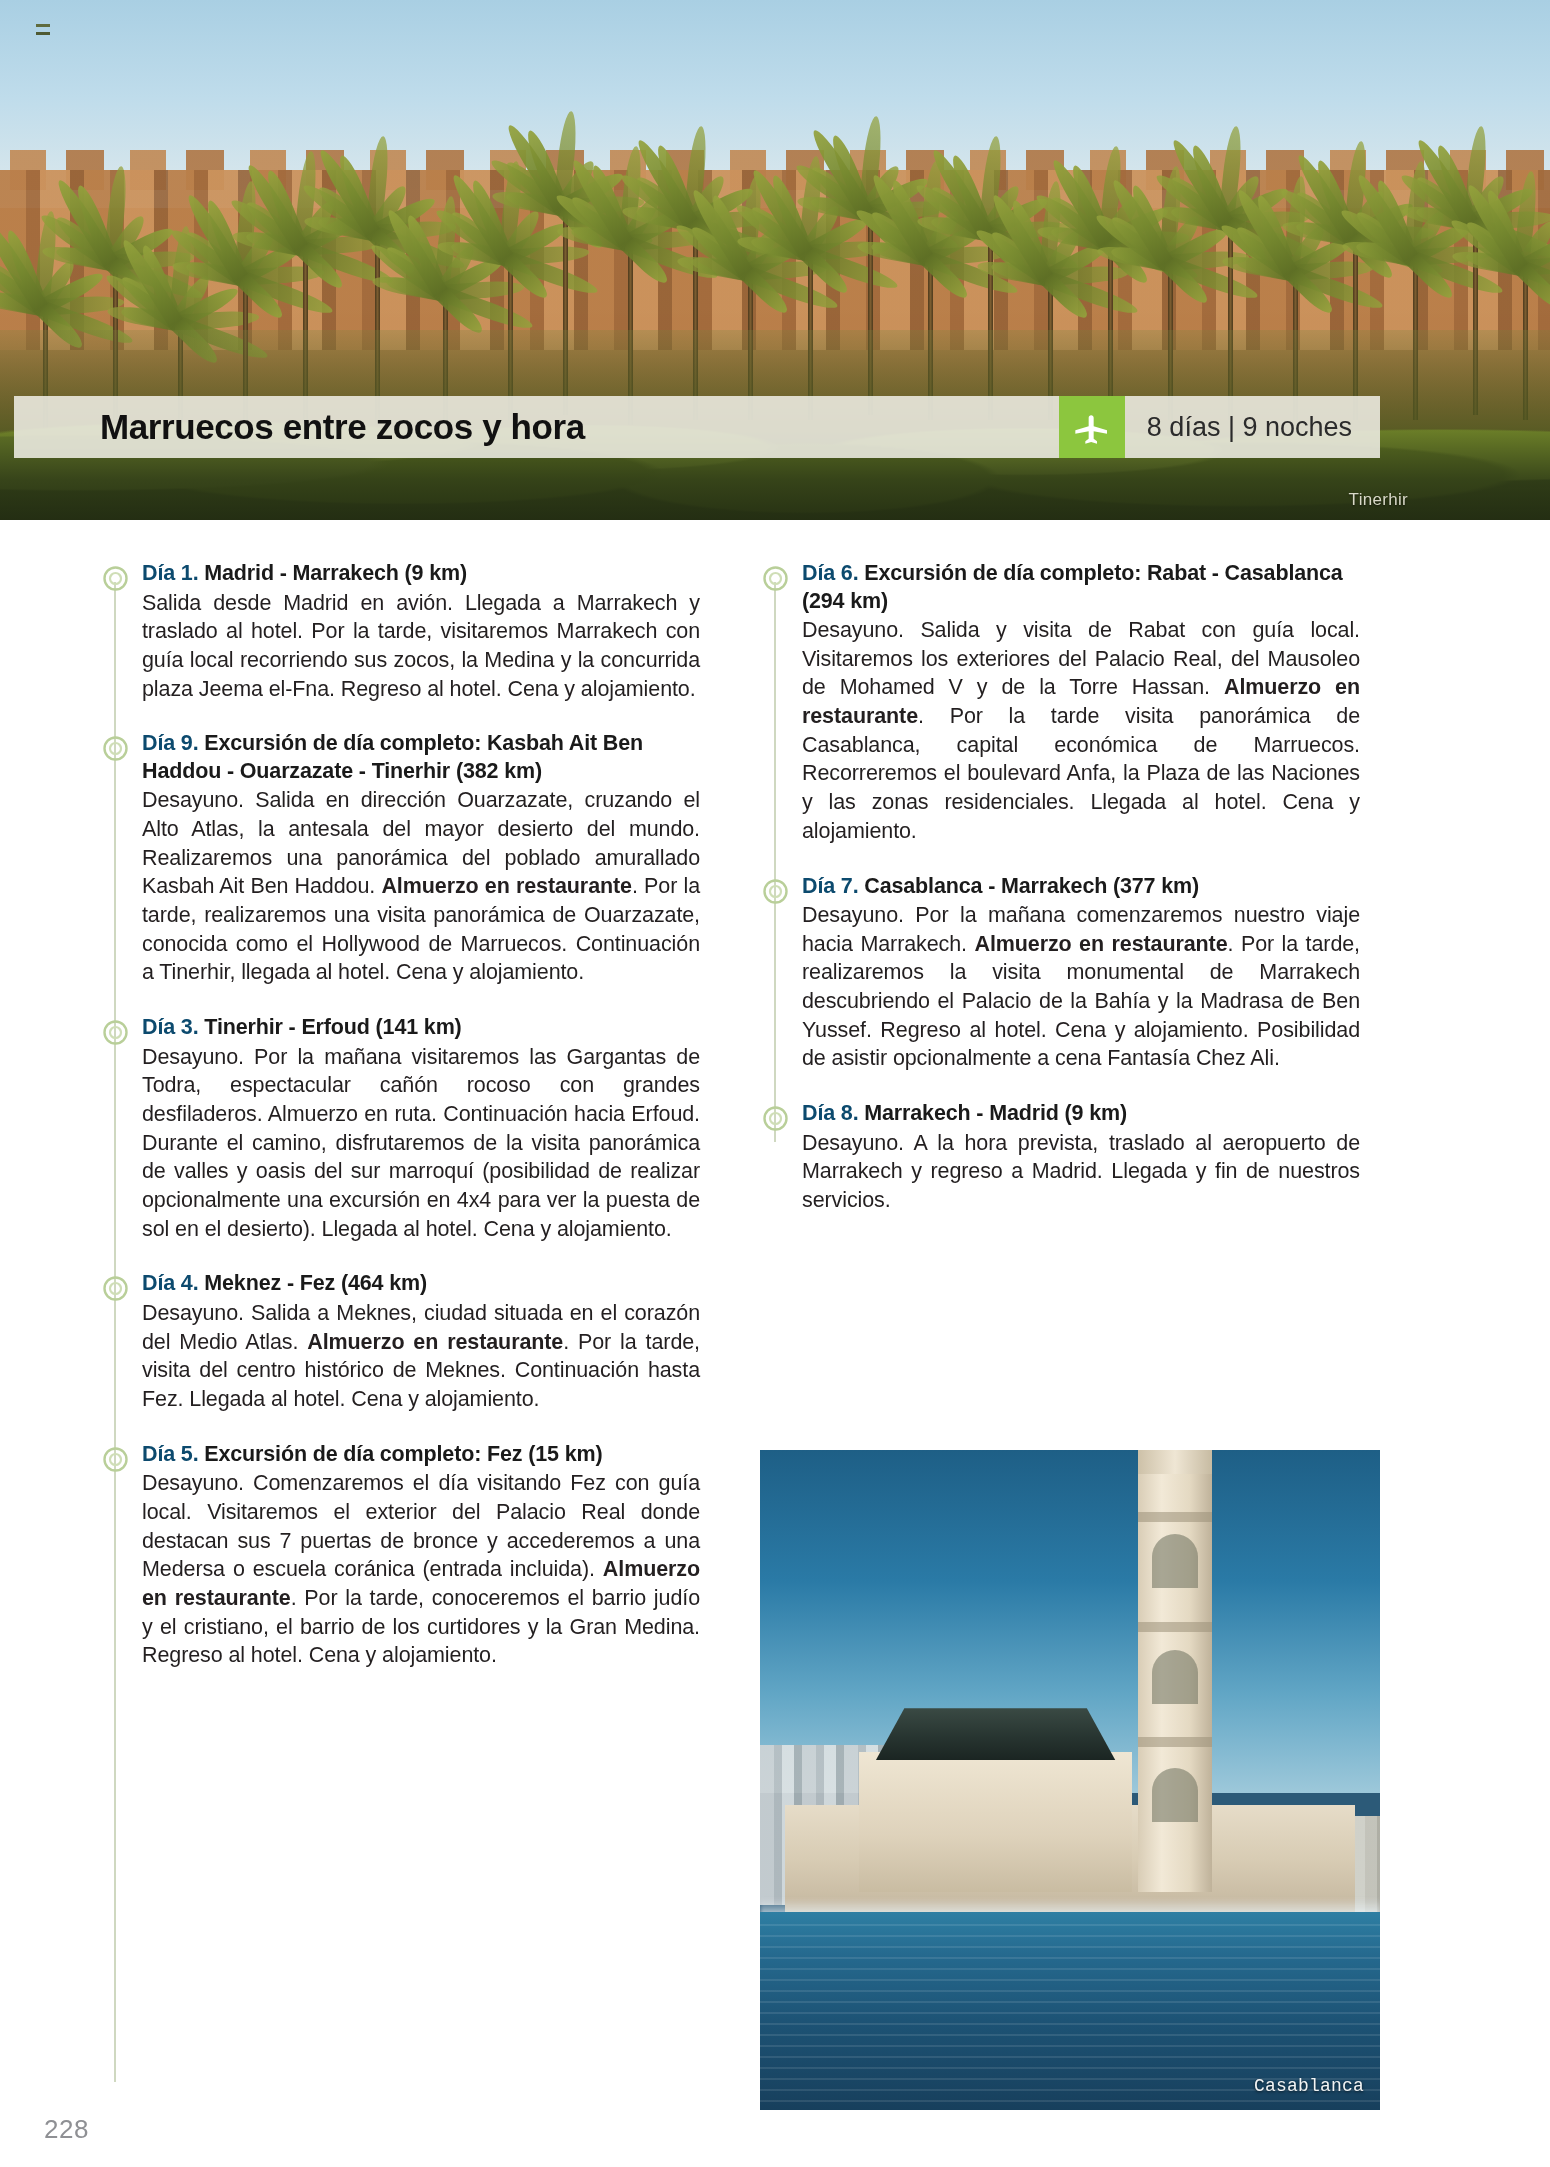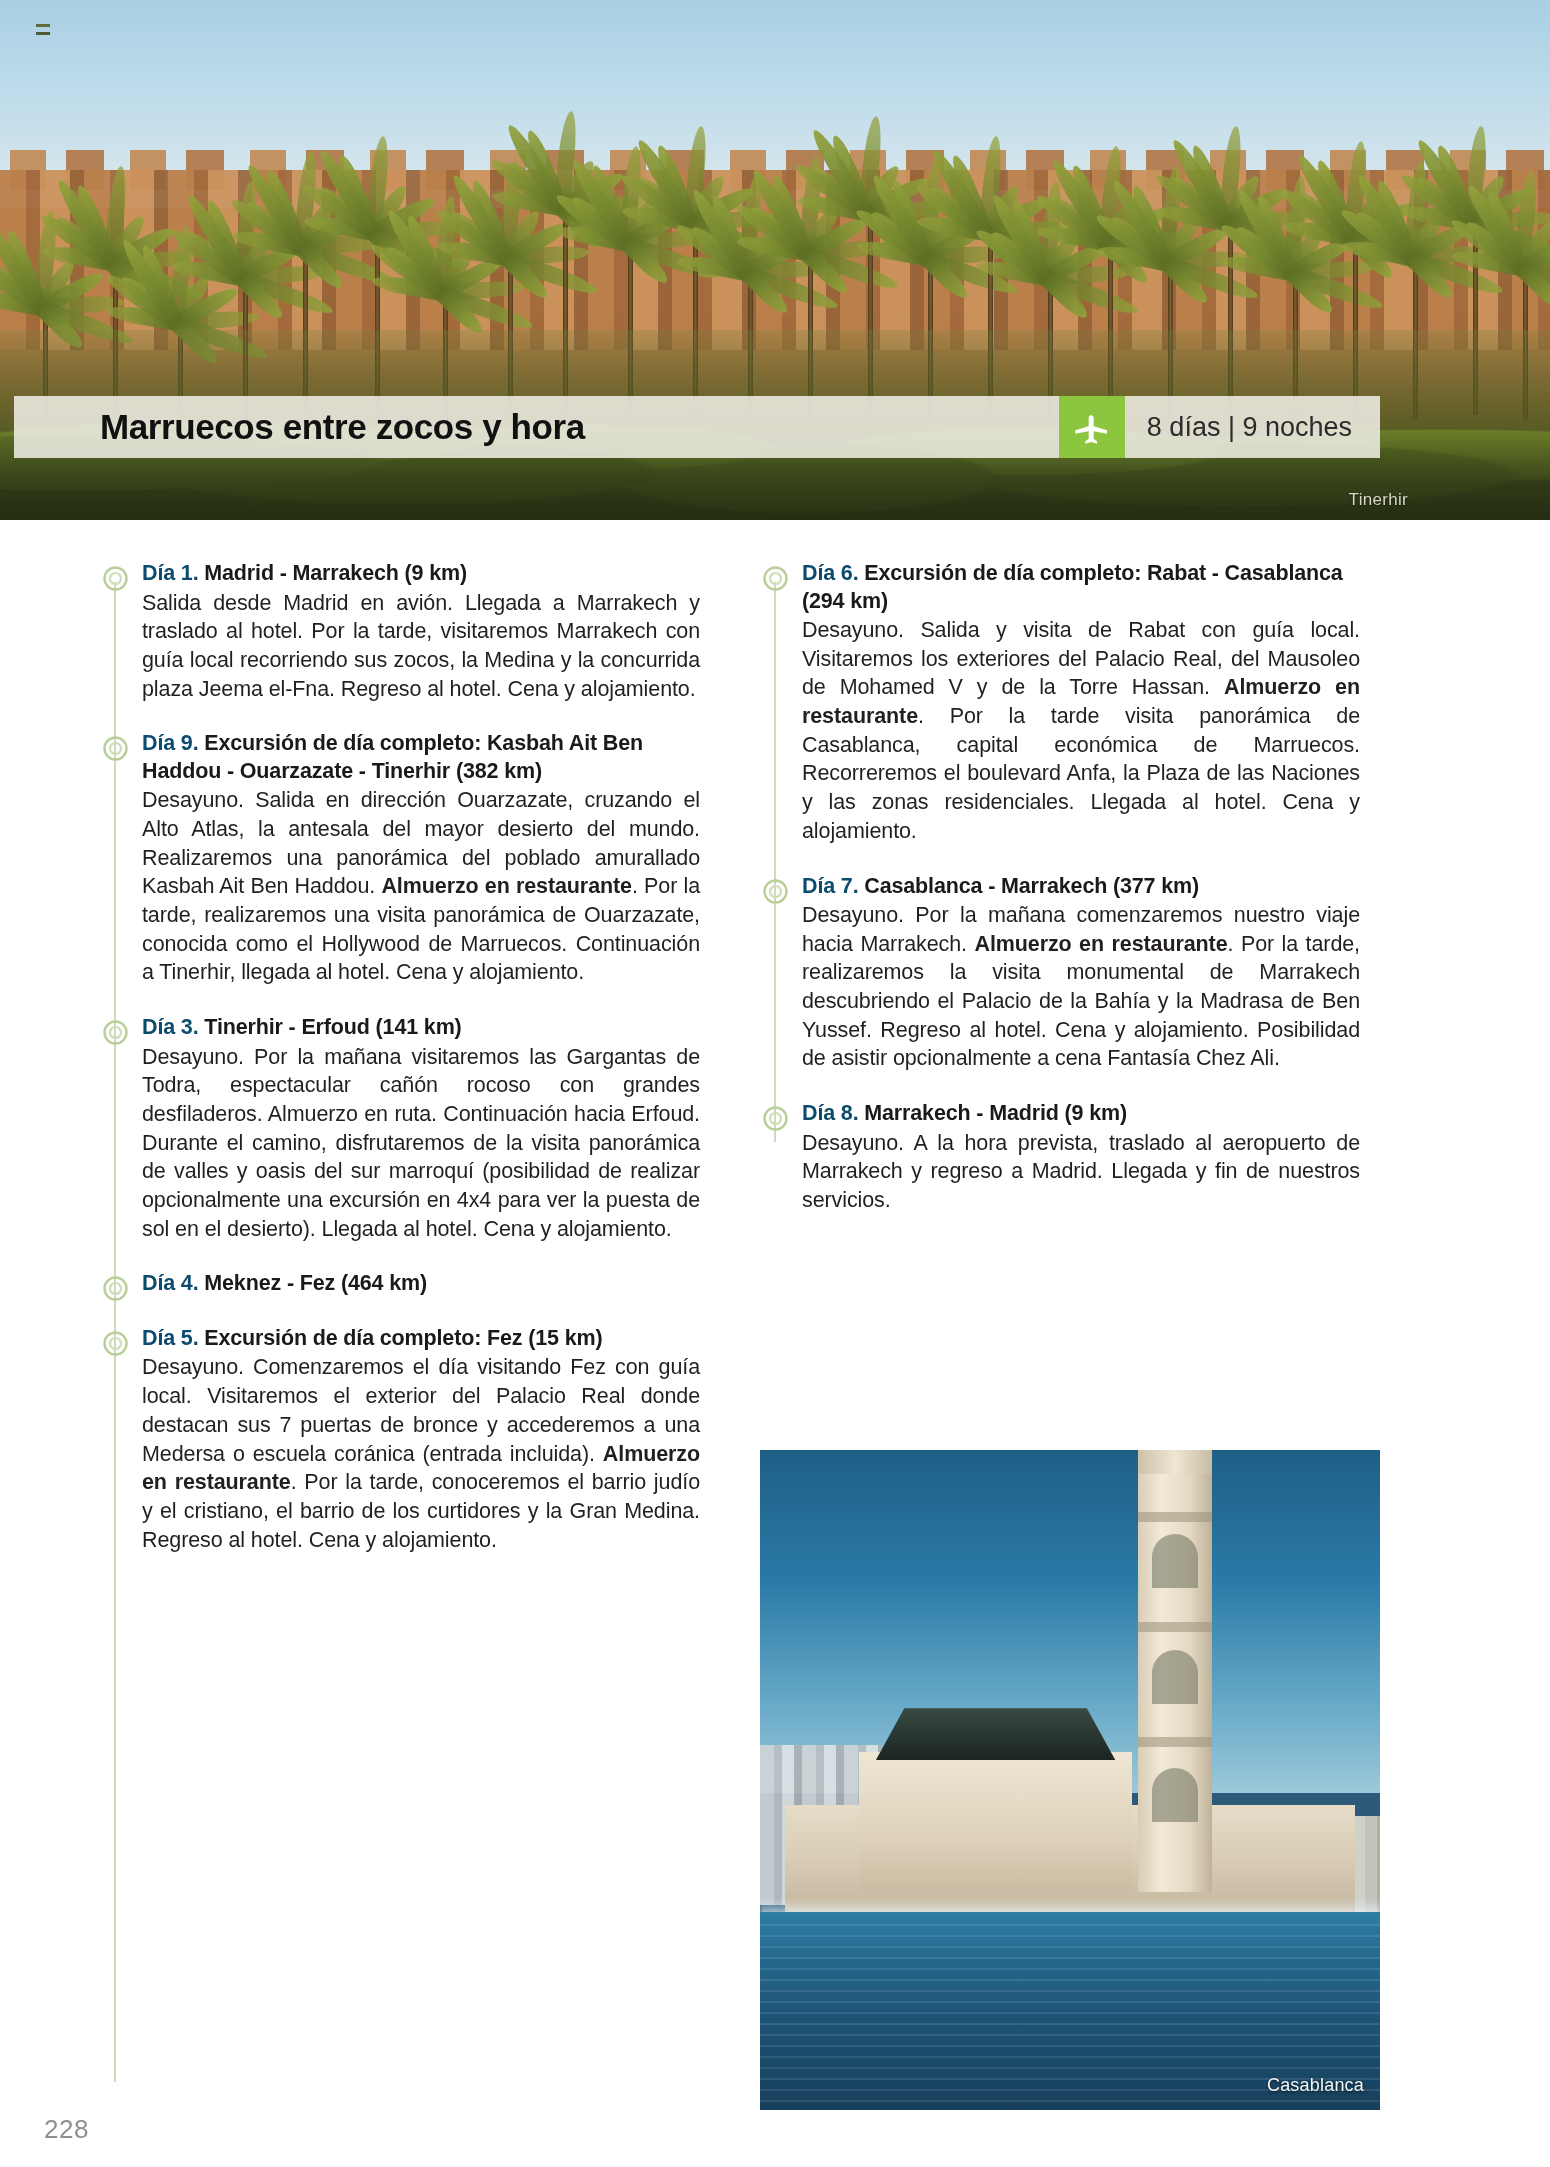--- a/index.html
+++ b/index.html
@@ -278,20 +278,21 @@
         #e2ded2 20px, #e2ded2 30px);
     opacity: .9;
   }
   .p2-caption {
     position: absolute;
     right: 16px; bottom: 14px;
     font-size: 18px;
     color: #f2f4f5;
     text-shadow: 0 1px 3px rgba(0,0,0,.7);
     letter-spacing: .2px;
+    font-family: Liberation Mono, monospace;
   }
 
   
   .page-no {
     position: absolute;
     left: 44px; bottom: 22px;
     font-size: 26px;
     color: #8f9094;
     letter-spacing: .5px;
   }
@@ -754,20 +755,23 @@
     <div class="day">
       <span class="day-marker">
         <svg width="27" height="27" viewBox="0 0 27 27" aria-hidden="true">
           <circle cx="13.5" cy="13.5" r="11" fill="none" stroke="#b9cf99" stroke-width="2.4"></circle>
           <circle cx="13.5" cy="13.5" r="5.5" fill="none" stroke="#cfdeb6" stroke-width="2.2"></circle>
         </svg>
       </span>
       <div class="day-head">
         <span class="day-label">Día 4.</span>
         <span>Meknez - Fez (464 km)</span>
+      </div>
+      <div class="day-body">
+        <span>Desayuno. Salida a Meknes, ciudad situada en el corazón del Medio Atlas. </span><b>Almuerzo en restaurante</b><span>. Por la tarde, visita del centro histórico de Meknes. Continuación hasta Fez. Llegada al hotel. Cena y alojamiento.</span>
       </div>
     </div>
 
     <div class="day">
       <span class="day-marker">
         <svg width="27" height="27" viewBox="0 0 27 27" aria-hidden="true">
           <circle cx="13.5" cy="13.5" r="11" fill="none" stroke="#b9cf99" stroke-width="2.4"></circle>
           <circle cx="13.5" cy="13.5" r="5.5" fill="none" stroke="#cfdeb6" stroke-width="2.2"></circle>
         </svg>
       </span>

